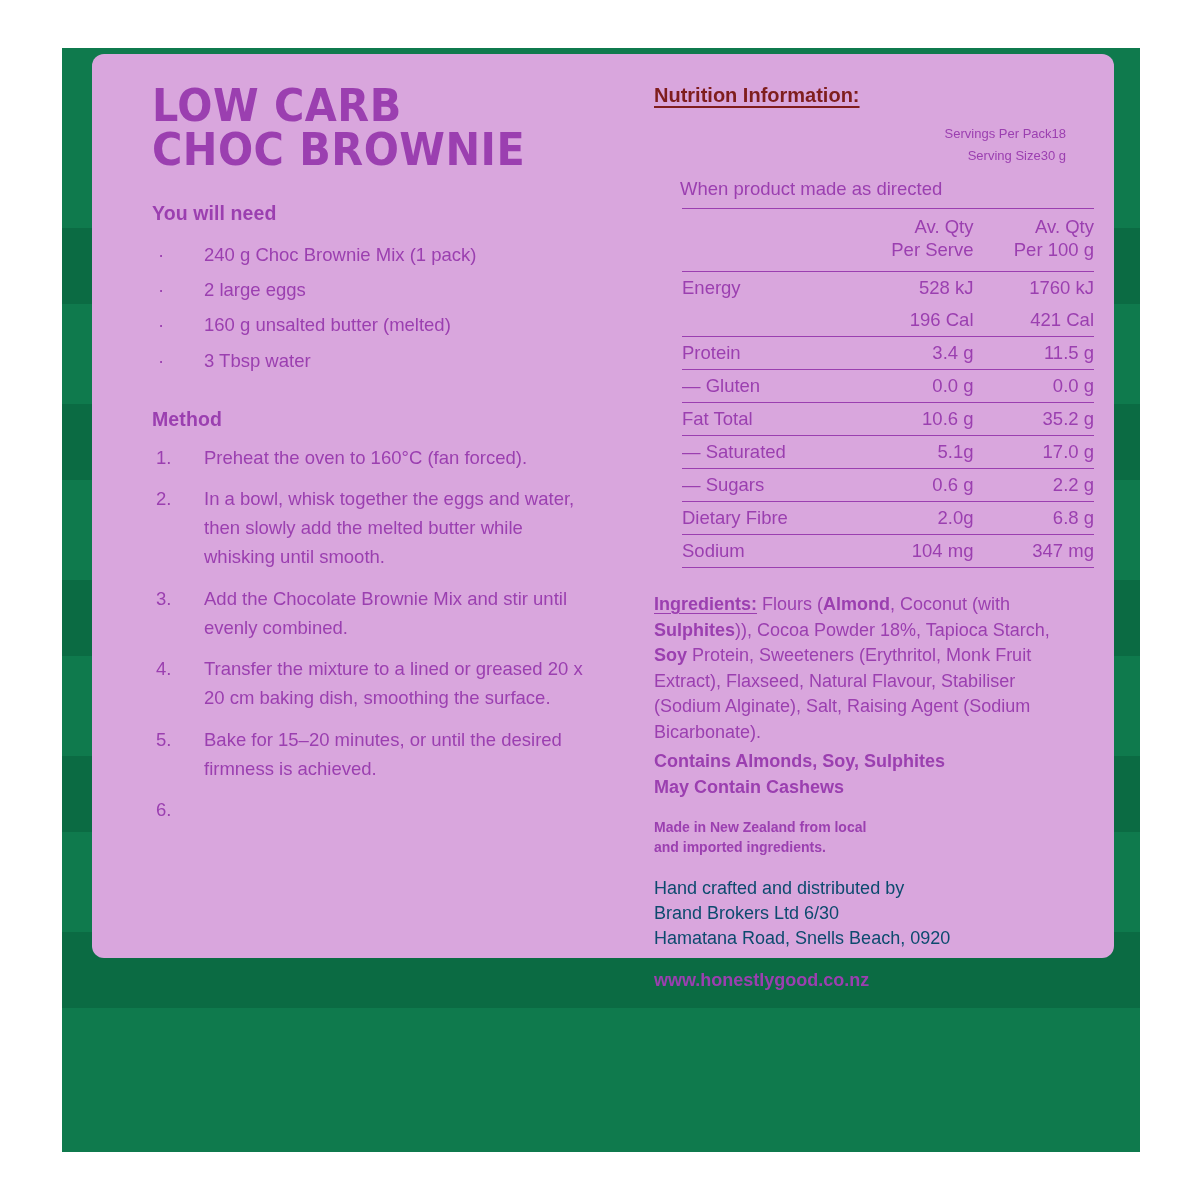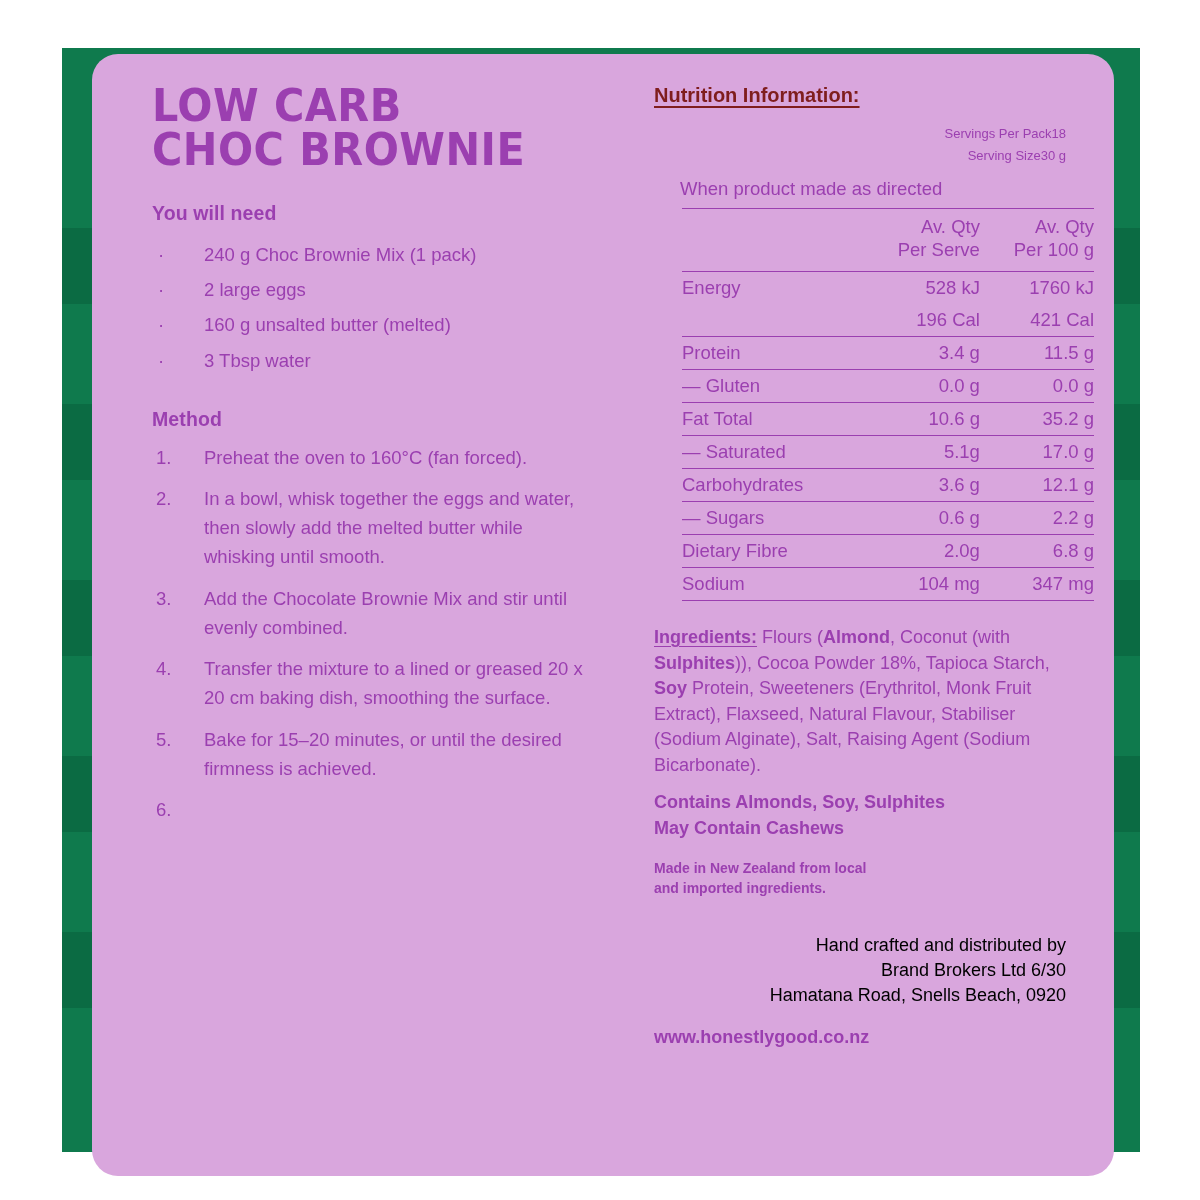--- a/index.html
+++ b/index.html
@@ -36,23 +36,23 @@
     width: 100%;
     background: #0b6b43;
   }
 
   
   .label-card {
     position: absolute;
     left: 92px;
     top: 54px;
     width: 1022px;
-    height: 1122px;
+    height: 904px;
     background: #d9a6dd;
-    border-radius: 26px;
+    border-radius: 12px;
   }
 
   .col-left {
     position: absolute;
     left: 60px;
     top: 30px;
     width: 440px;
   }
   .col-right {
     position: absolute;
@@ -186,35 +186,34 @@
     text-decoration: underline;
     text-underline-offset: 3px;
   }
   .ingredients b { font-weight: bold; }
 
   .contains {
     color: #9b3fb0;
     font-size: 18px;
     font-weight: bold;
     line-height: 1.42;
-    margin-top: 12px;
+    margin-top: 4px;
   }
   .made-in {
     color: #9b3fb0;
     font-size: 14px;
     font-weight: bold;
     line-height: 1.42;
     margin-top: 18px;
   }
   .distrib {
-    color: #000000;
+    color: #0c4a6e;
     font-size: 18px;
     line-height: 1.4;
-    margin-top: 34px;
-    text-align: right;
+    margin-top: 18px;
   }
   .website {
     color: #9b3fb0;
     font-size: 18px;
     font-weight: bold;
     margin-top: 18px;
   }
 </style>
 </head>
 <body>
@@ -308,25 +307,20 @@
             <td class="lbl">Fat Total</td>
             <td>10.6 g</td>
             <td>35.2 g</td>
           </tr>
           <tr class="rule-under">
             <td class="lbl">— Saturated</td>
             <td>5.1g</td>
             <td>17.0 g</td>
           </tr>
           <tr class="rule-under">
-            <td class="lbl">Carbohydrates</td>
-            <td>3.6 g</td>
-            <td>12.1 g</td>
-          </tr>
-          <tr class="rule-under">
             <td class="lbl">— Sugars</td>
             <td>0.6 g</td>
             <td>2.2 g</td>
           </tr>
           <tr class="rule-under">
             <td class="lbl">Dietary Fibre</td>
             <td>2.0g</td>
             <td>6.8 g</td>
           </tr>
           <tr class="rule-under">

